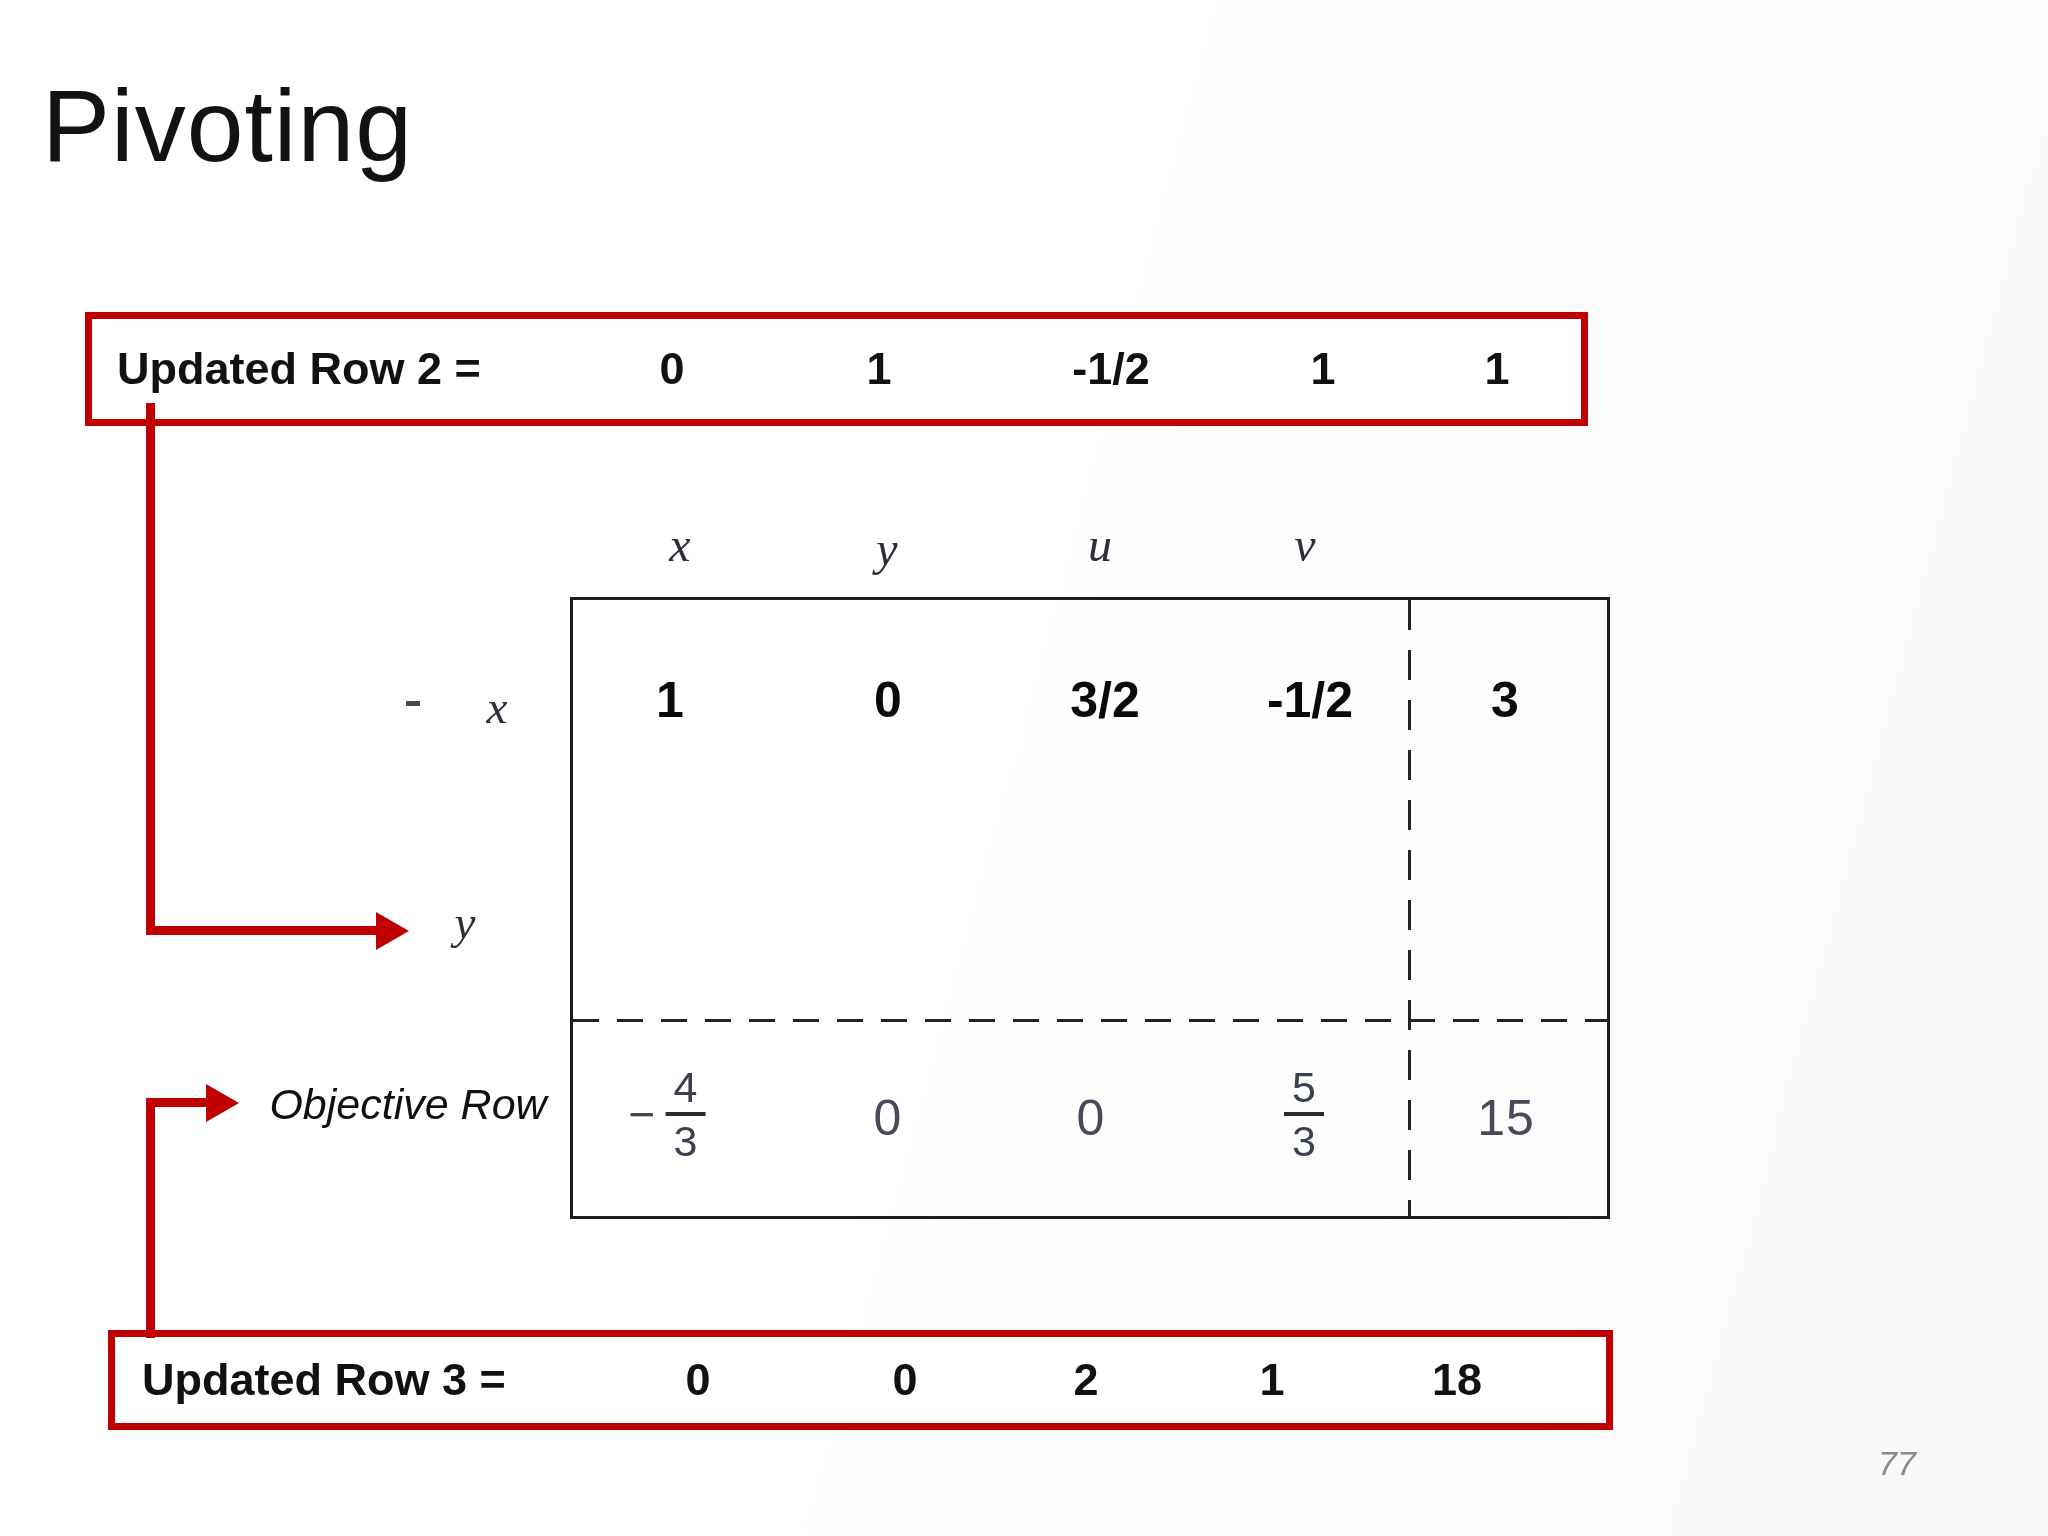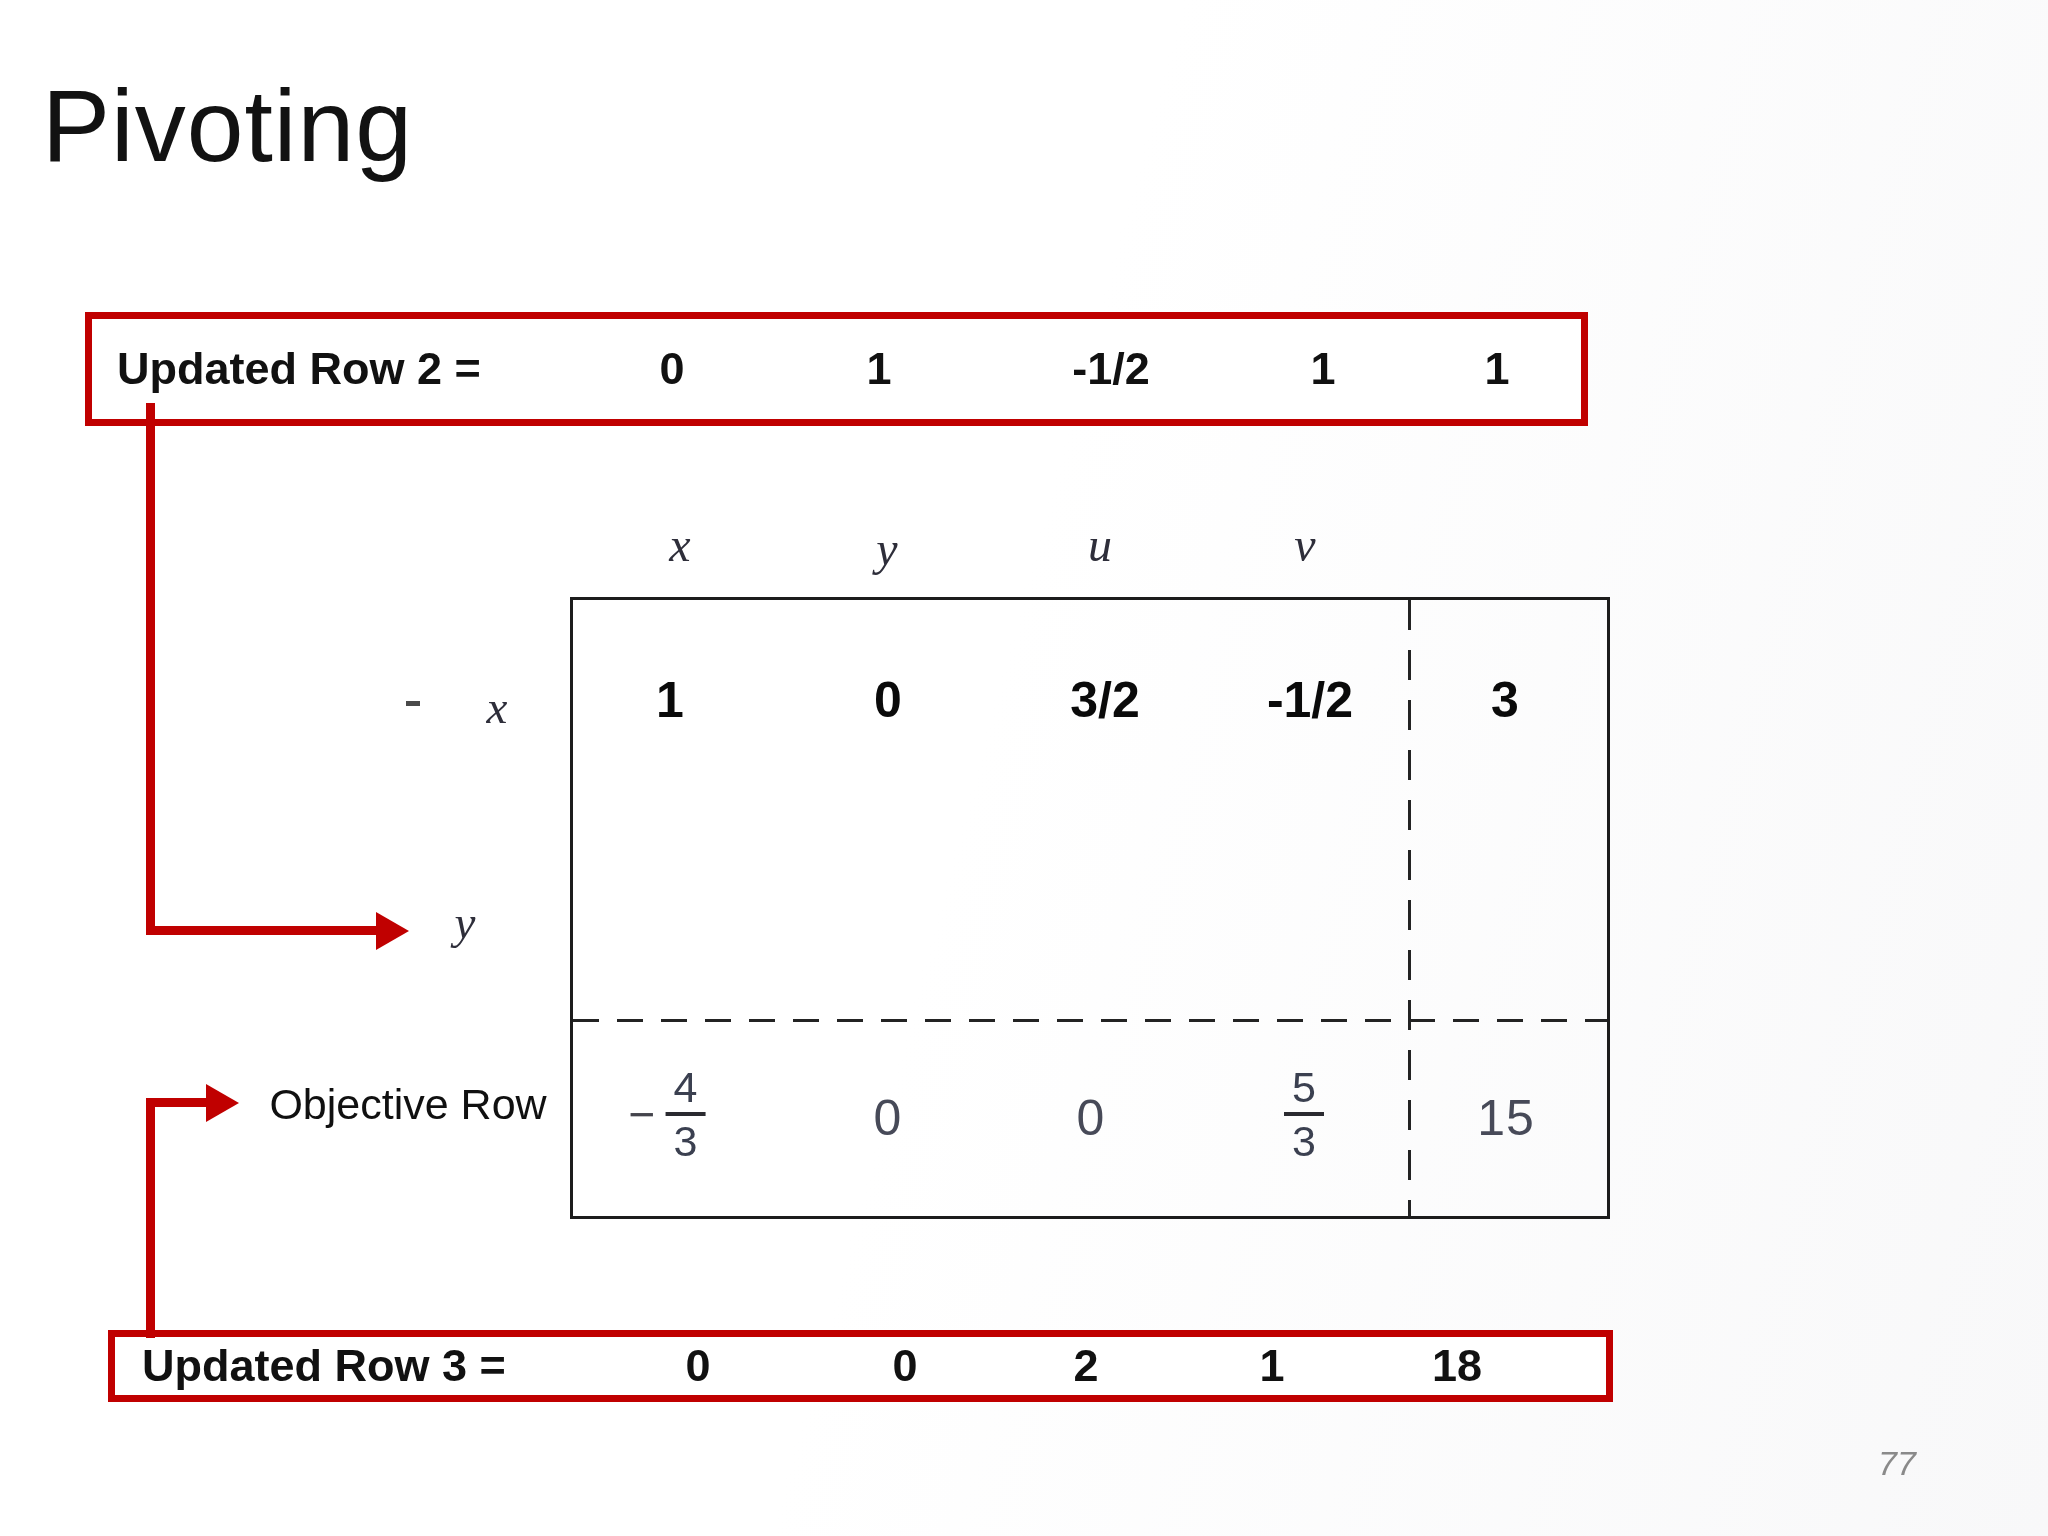--- a/index.html
+++ b/index.html
@@ -64,21 +64,21 @@
 
   .col-header {
     font-family:"Liberation Serif", serif; font-style:italic;
     font-size:48px; color:#2e2e3a;
   }
   .row-label {
     font-family:"Liberation Serif", serif; font-style:italic;
     font-size:47px; color:#2e2e3a;
   }
   .obj-label {
-    font-size:43px; color:#101010; white-space:nowrap;
+    font-style:italic; font-size:43px; color:#101010; white-space:nowrap;
   }
 
   .cell-bold {
     font-size:50px; font-weight:700; color:#0a0a0a; white-space:nowrap;
   }
   .cell-scan {
     font-size:50px; font-weight:400; color:#474a58; white-space:nowrap;
     letter-spacing:1px;
   }
 
@@ -103,21 +103,21 @@
 
   <div class="abs red-box" style="left:85px; top:312px; width:1503px; height:114px;">
     <span class="box-label" style="left:25px;">Updated Row 2 =</span>
     <span class="box-val" style="left:580px;">0</span>
     <span class="box-val" style="left:787px;">1</span>
     <span class="box-val" style="left:1019px;">-1/2</span>
     <span class="box-val" style="left:1231px;">1</span>
     <span class="box-val" style="left:1405px;">1</span>
   </div>
 
-  <div class="abs red-box" style="left:108px; top:1330px; width:1505px; height:72px;">
+  <div class="abs red-box" style="left:108px; top:1330px; width:1505px; height:100px;">
     <span class="box-label" style="left:27px;">Updated Row 3 =</span>
     <span class="box-val" style="left:583px;">0</span>
     <span class="box-val" style="left:790px;">0</span>
     <span class="box-val" style="left:971px;">2</span>
     <span class="box-val" style="left:1157px;">1</span>
     <span class="box-val" style="left:1342px;">18</span>
   </div>
 
   <div class="abs red-line" style="left:146px; top:403px; width:9px; height:532px;"></div>
   <div class="abs red-line" style="left:146px; top:926px; width:232px; height:9px;"></div>

